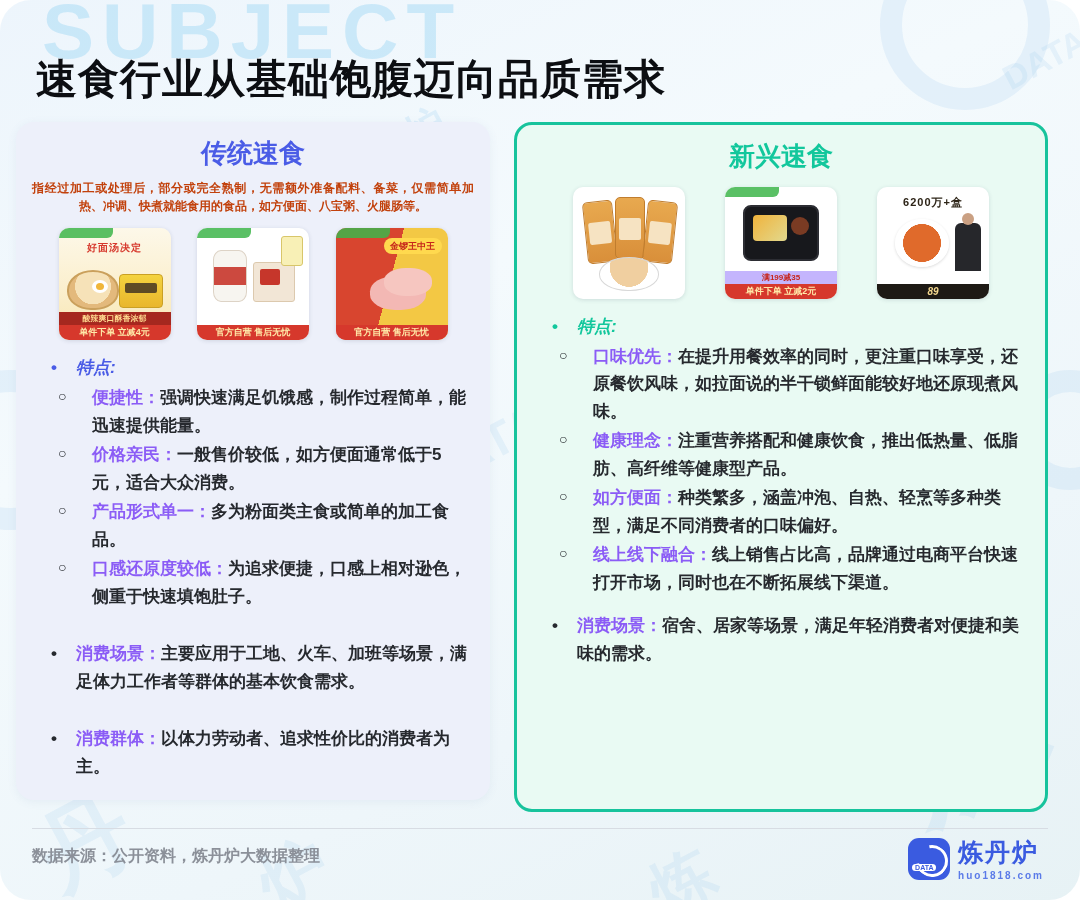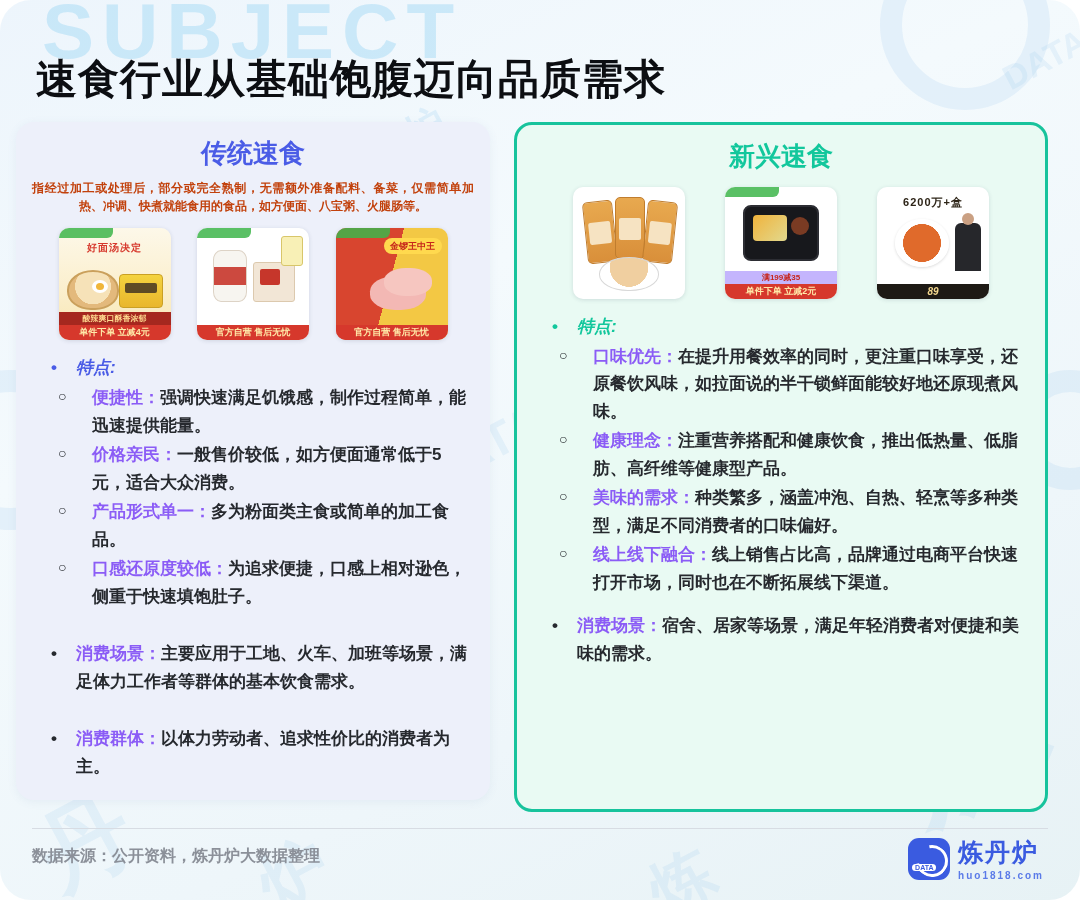--- a/index.html
+++ b/index.html
@@ -225,21 +225,21 @@
       <div class="b2">
         <span class="circ"></span>
         <span class="content"><span class="term">口味优先：</span><span>在提升用餐效率的同时，更注重口味享受，还原餐饮风味，如拉面说的半干锁鲜面能较好地还原现煮风味。</span></span>
       </div>
       <div class="b2">
         <span class="circ"></span>
         <span class="content"><span class="term">健康理念：</span><span>注重营养搭配和健康饮食，推出低热量、低脂肪、高纤维等健康型产品。</span></span>
       </div>
       <div class="b2">
         <span class="circ"></span>
-        <span class="content"><span class="term">美味的需求：</span><span>种类繁多，涵盖冲泡、自热、轻烹等多种类型，满足不同消费者的口味偏好。</span></span>
+        <span class="content"><span class="term">如方便面：</span><span>种类繁多，涵盖冲泡、自热、轻烹等多种类型，满足不同消费者的口味偏好。</span></span>
       </div>
       <div class="b2">
         <span class="circ"></span>
         <span class="content"><span class="term">线上线下融合：</span><span>线上销售占比高，品牌通过电商平台快速打开市场，同时也在不断拓展线下渠道。</span></span>
       </div>
       <div class="b1 gap-md">
         <span class="dot"></span>
         <span class="content"><span class="term green">消费场景：</span><span>宿舍、居家等场景，满足年轻消费者对便捷和美味的需求。</span></span>
       </div>
     </div>

